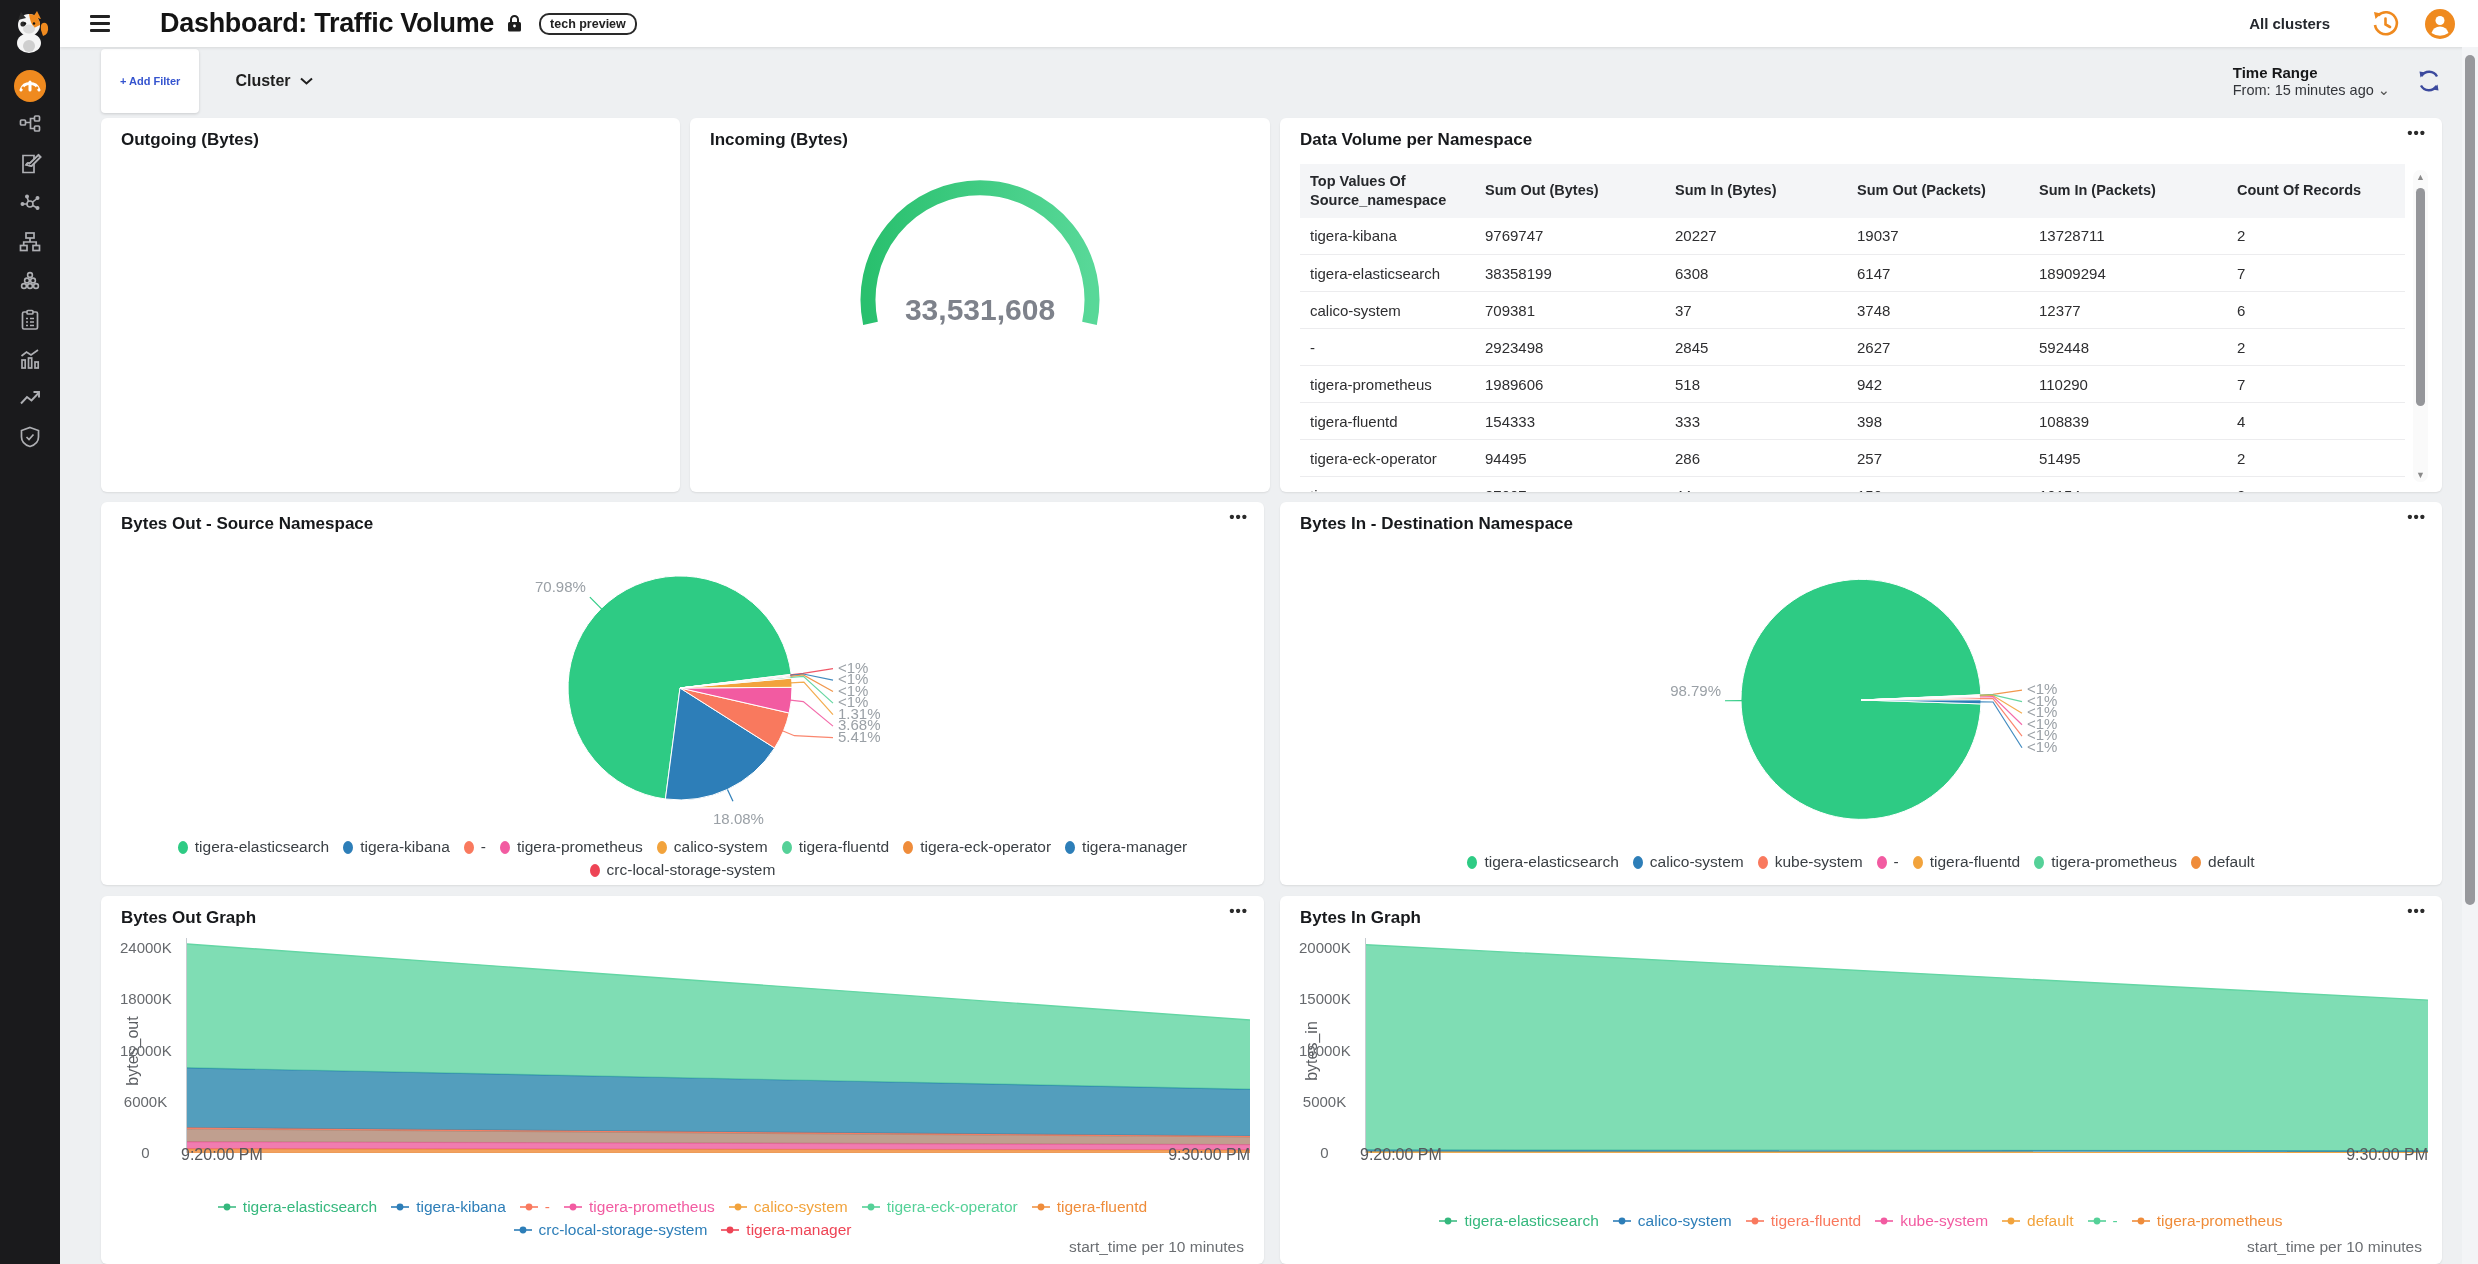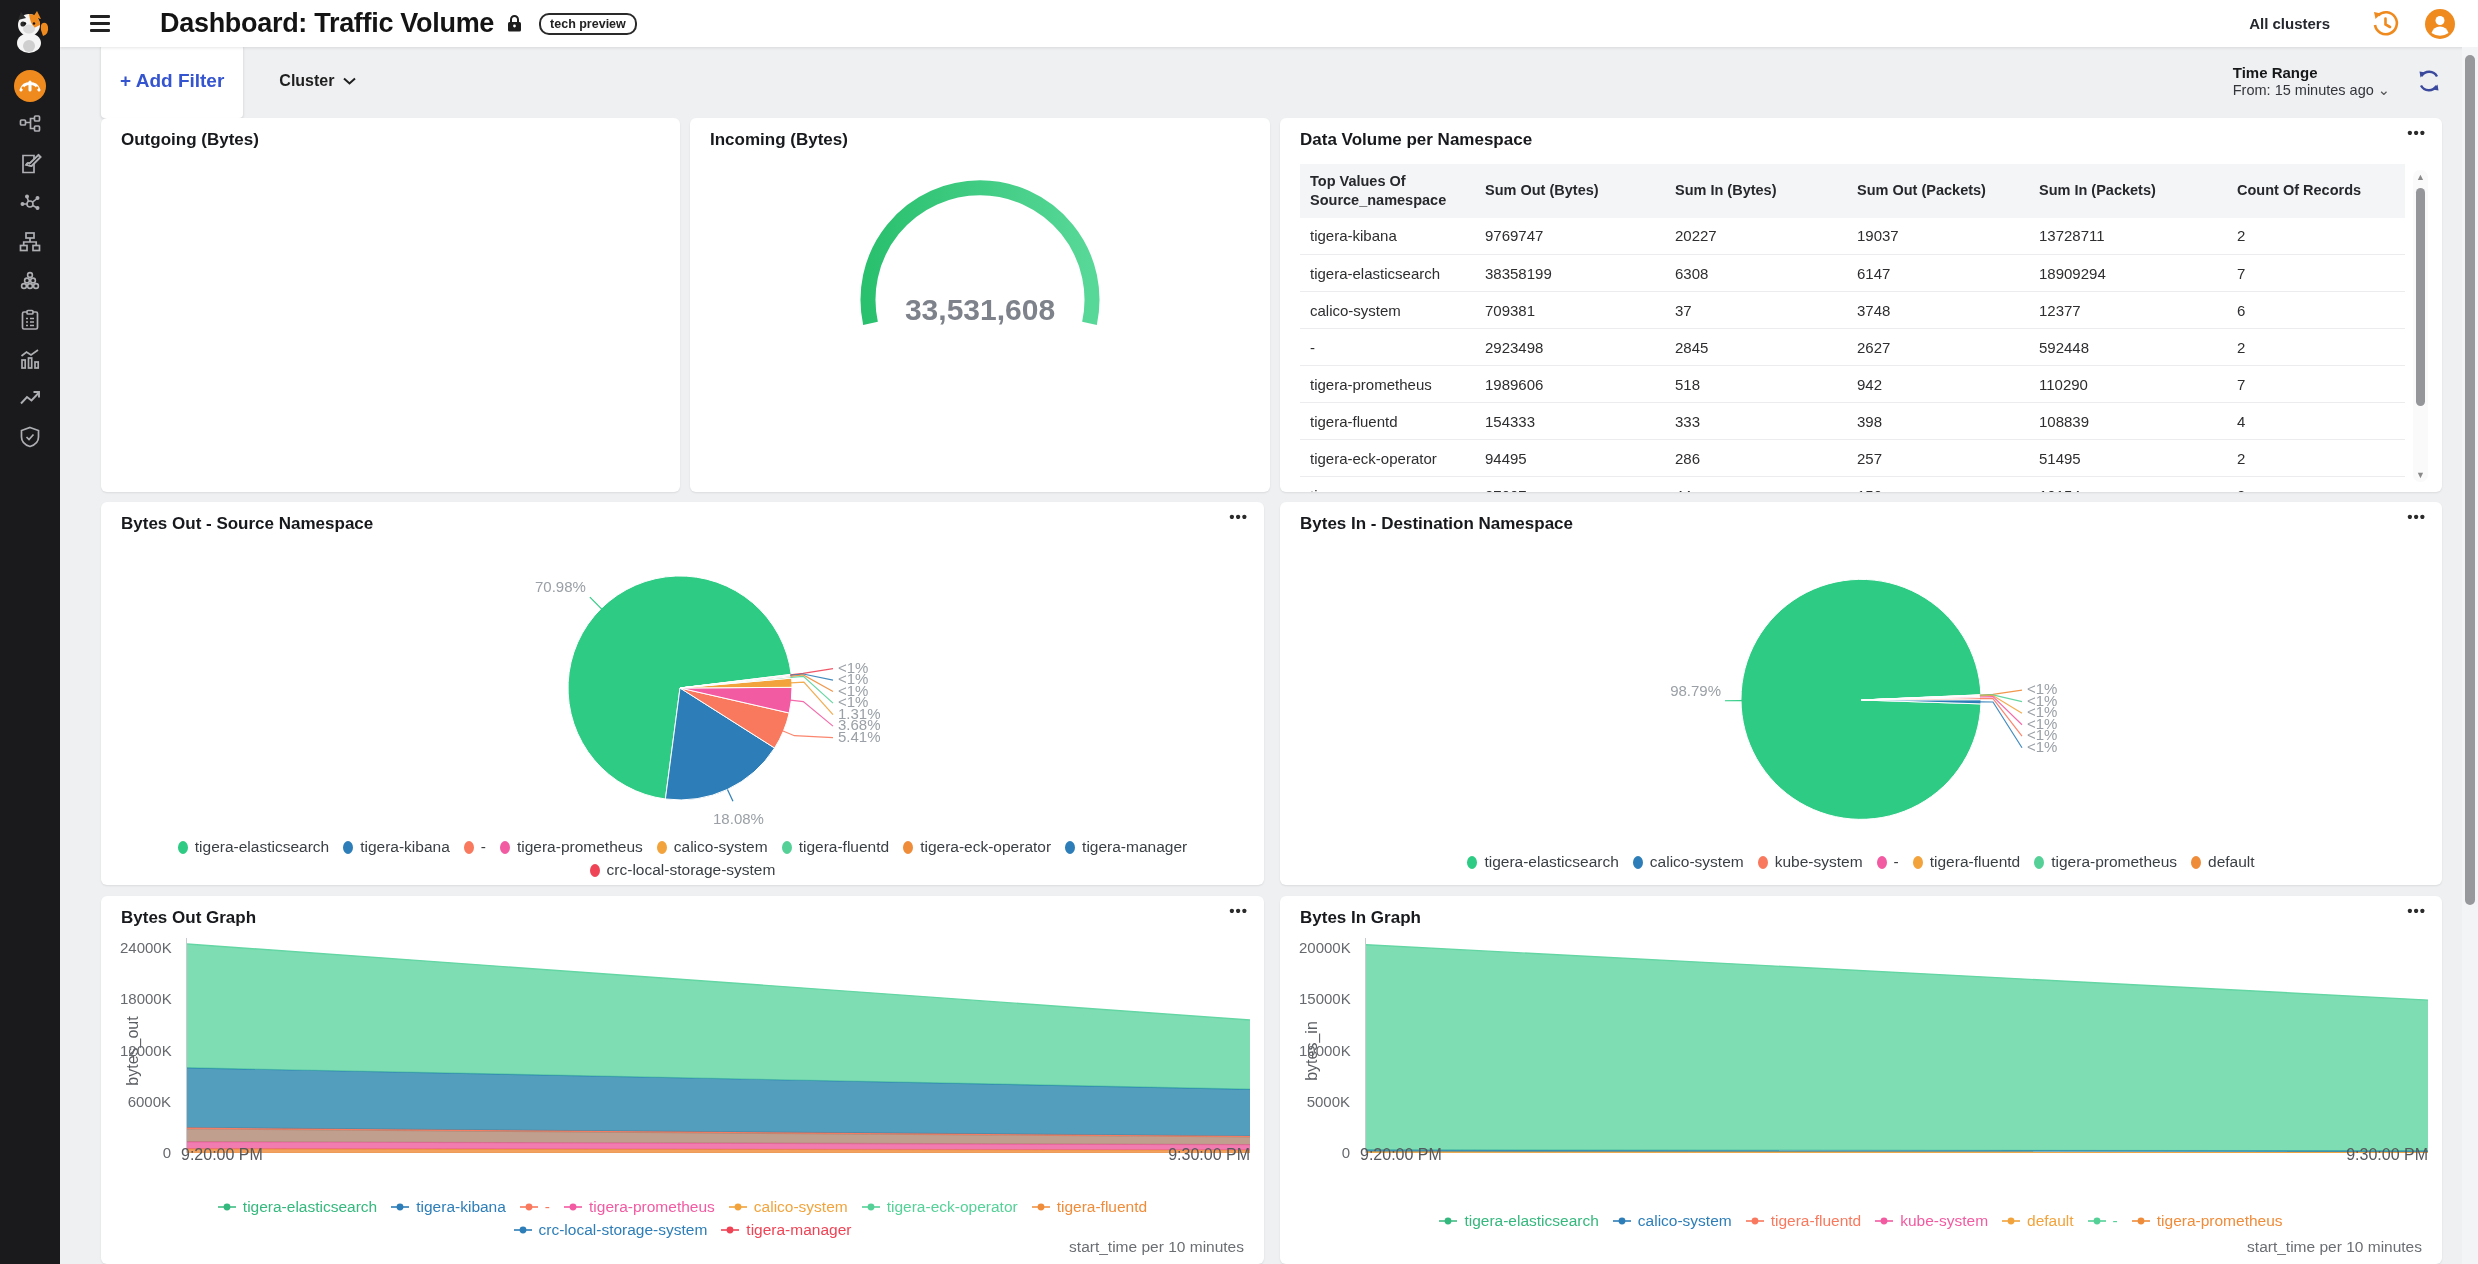--- a/index.html
+++ b/index.html
@@ -28,21 +28,21 @@
 
   
   .pg-sb { position:absolute; right:0; top:47px; width:16px; height:1217px; background:#f3f4f6; z-index:25; }
   .pg-sb .thumb { position:absolute; left:3px; top:8px; width:10px; height:850px; background:#97989c; border-radius:5px; }
 
   
   .content { position:absolute; left:60px; top:47px; width:2402px; height:1217px; }
 
   .filterbar { position:absolute; left:41px; top:10px; right:20px; height:48px; display:flex; align-items:center; }
   .add-filter { background:#fff; border:none; border-radius:4px; box-shadow:0 1px 3px rgba(0,0,0,.15);
-    color:#3554cf; font-size:19px; font-weight:700; padding:26px 19px; cursor:pointer;
+    color:#3554cf; font-size:11px; font-weight:700; padding:26px 19px; cursor:pointer;
     font-family:inherit; }
   .cluster-dd { margin-left:36px; font-size:16px; font-weight:700; color:#1f1f1f; display:flex; align-items:center; gap:9px; cursor:pointer; }
   .fb-right { margin-left:auto; display:flex; align-items:center; }
   .tr-block { text-align:left; margin-right:26px; }
   .tr-label { font-size:15px; font-weight:700; color:#17181a; }
   .tr-value { font-size:14.5px; color:#33353a; margin-top:1px; cursor:pointer; }
   .refresh { cursor:pointer; display:flex; }
 
   
   .panel { position:absolute; background:#fff; border-radius:6px; box-shadow:0 1px 2px rgba(0,0,0,.09); overflow:hidden; }
@@ -81,21 +81,21 @@
   #lg-pie-in  { bottom:14px; }
   .graph-legend .item span.lab { font-weight:400; }
   #lg-area-out { top:302px; }
   #lg-area-in  { top:316px; }
 
   
   .graph-wrap { position:absolute; left:0; top:36px; right:0; height:266px; }
   .ylabel { position:absolute; left:-28px; top:110px; width:120px; text-align:center;
     transform:rotate(-90deg); font-size:16px; color:#5a5d61; }
   .yticks { position:absolute; left:0; top:6px; width:78px; height:215px; }
-  .yticks div { position:absolute; right:8px; width:70px; text-align:right; font-size:15px; color:#66696d;padding-left:19px; }
+  .yticks div { position:absolute; right:8px; width:70px; text-align:center; font-size:15px; color:#66696d;padding-left:19px; }
   .plotbox { position:absolute; left:85px; right:14px; top:6px; height:215px;
     border-left:1px solid #c6cbd0; border-bottom:1px solid #e0e3e6; }
   .plotbox svg { display:block; width:100%; height:215px; }
   .xlab { position:absolute; top:214px; font-size:16px; color:#55585c; }
   .xlab.left { left:80px; } .xlab.right { right:14px; }
   .graph-footer { position:absolute; right:20px; bottom:8px; font-size:15.5px; color:#6b6e72; }
 </style>
 </head>
 <body>
 

